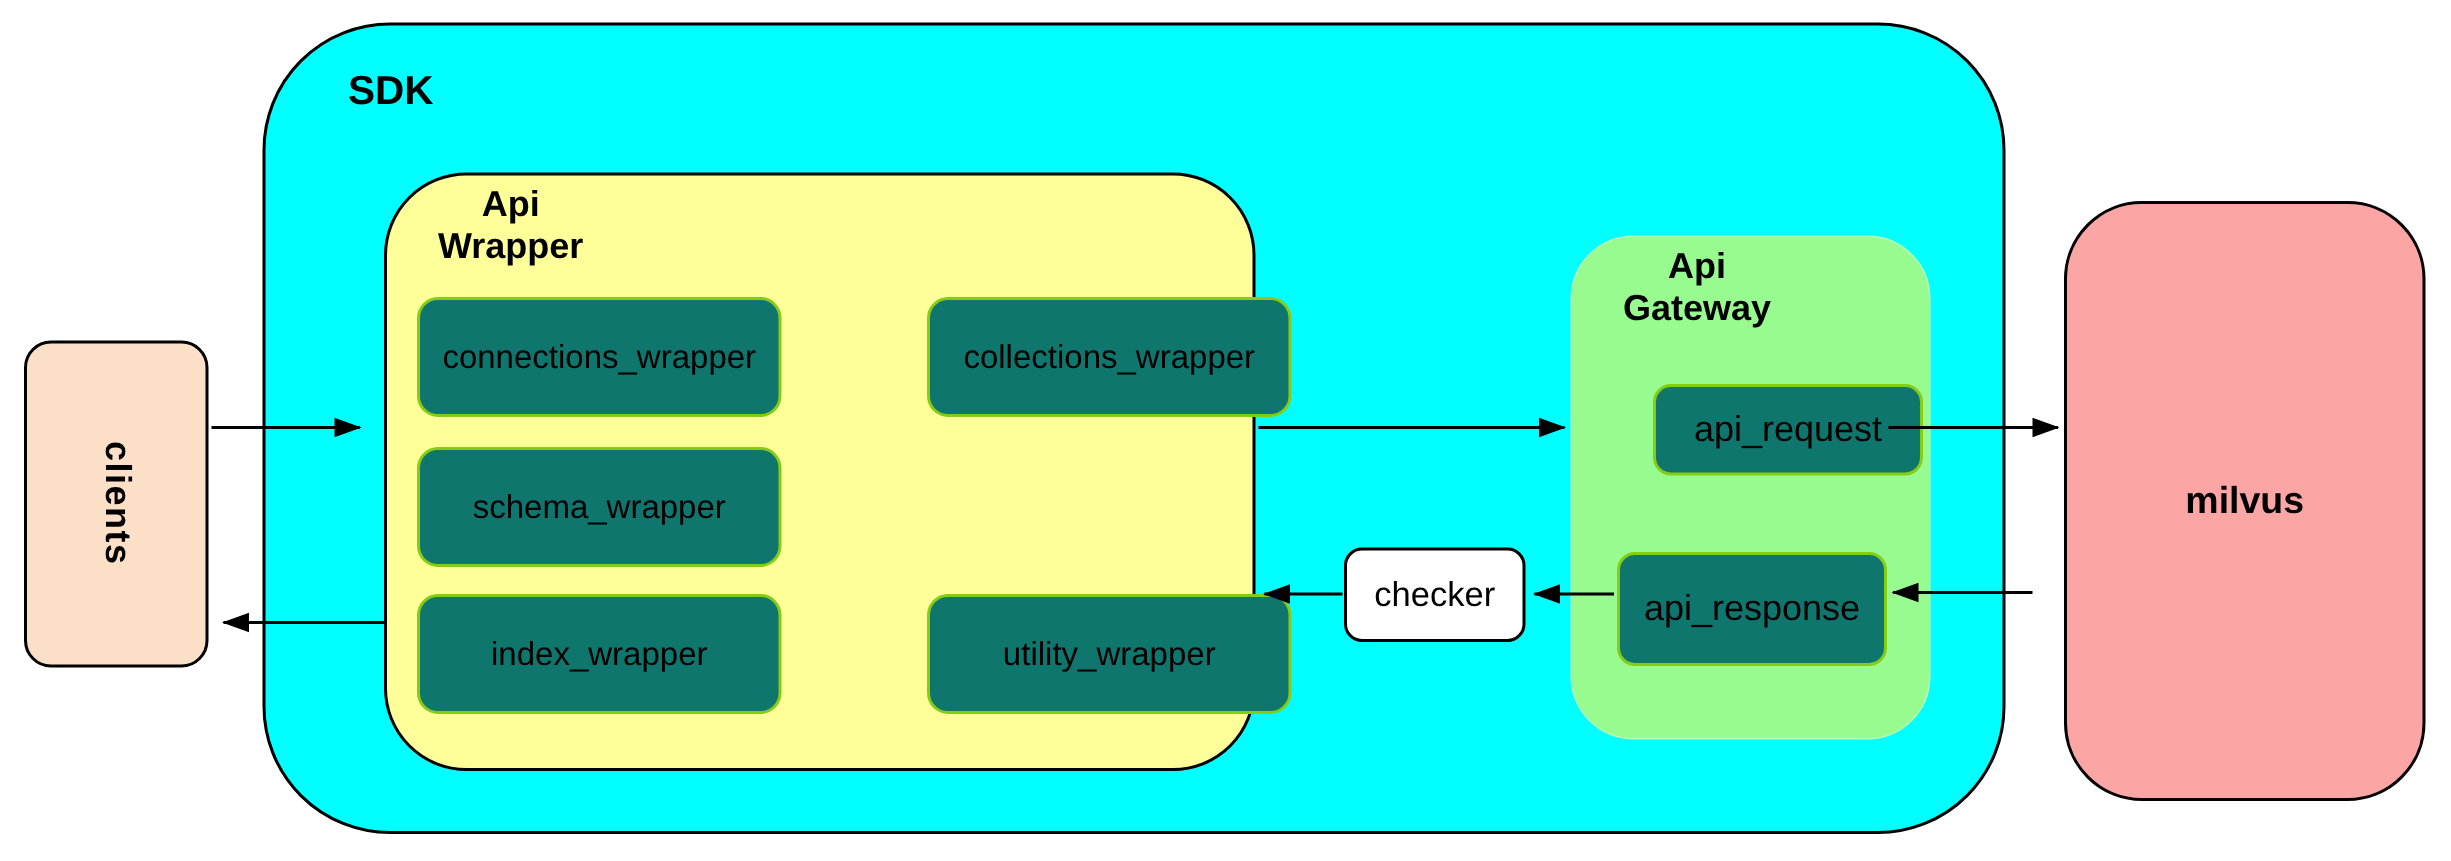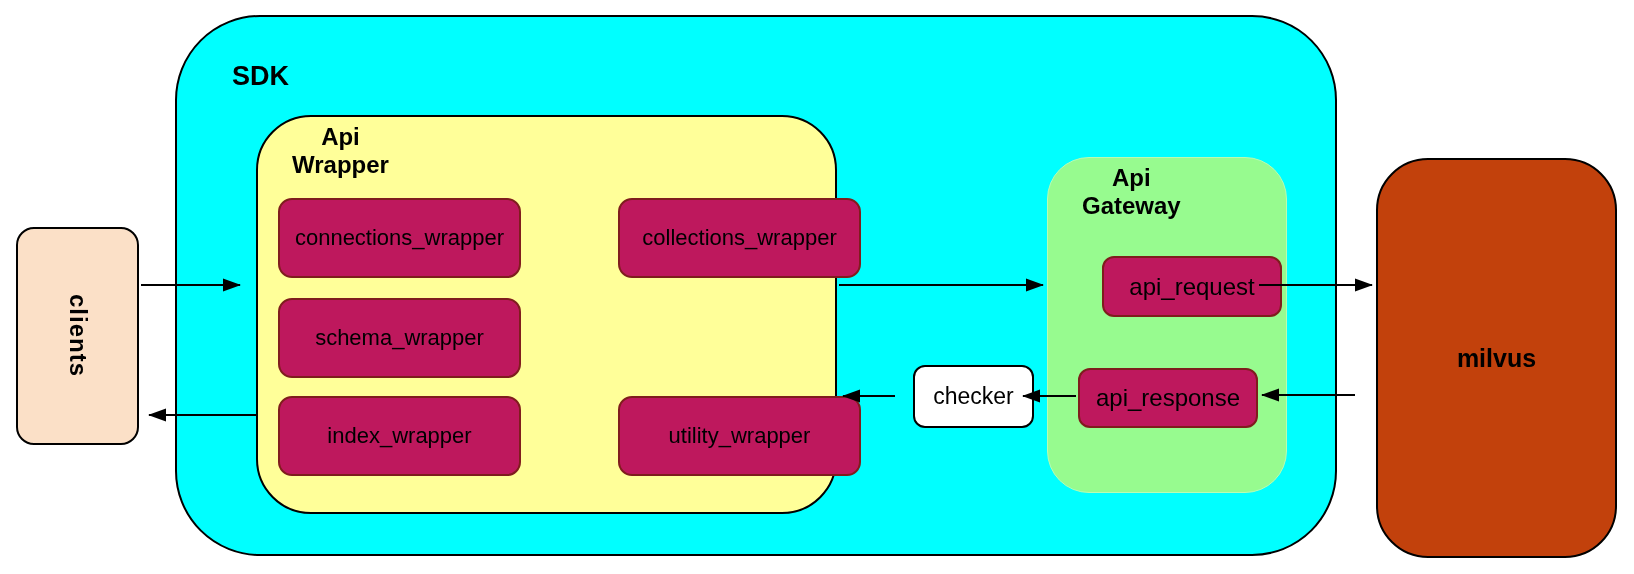--- a/index.html
+++ b/index.html
@@ -26,66 +26,65 @@
   .clients .vlabel {
     writing-mode: vertical-rl;
     font-weight: bold; font-size: 24px; letter-spacing: 1px;
   }
   
   .sdk {
     left: 175px; top: 15px; width: 1162px; height: 541px;
     border-radius: 85px; background: #00FFFF;
   }
   .sdk-label {
-    position: absolute; left: 55px; top: 44px;
+    position: absolute; left: 55px; top: 28px;
     font-weight: bold; font-size: 27px;
   }
   
   .api-wrapper {
     left: 256px; top: 115px; width: 581px; height: 399px;
     border-radius: 55px; background: #FFFF99;
   }
   .group-label {
     position: absolute; left: 14px; top: 6px;
     font-weight: bold; font-size: 24px; line-height: 28px;
     text-align: center; width: max-content; margin-left: 20px;
   }
   .group-label span { display: block; }
   .white-box {
     position: absolute; box-sizing: border-box;
-    background: #be185d; border: 2px solid #7f1d1d; border-radius: 14px;
+    background: #0f766e; border: 2px solid #84cc16; border-radius: 14px;
     display: flex; align-items: center; justify-content: center;
     font-size: 22px;
   }
   .wb-c1 { left: 20px;  width: 243px; }
   .wb-c2 { left: 316px; width: 243px; margin-left: 44px; }
   .wb-r1 { top: 81px;  height: 80px; }
   .wb-r2 { top: 181px; height: 80px; }
   .wb-r3 { top: 279px; height: 80px; }
   
   .checker {
     left: 896px; top: 365px; width: 121px; height: 63px;
     border-radius: 12px; background: #ffffff;
     display: flex; align-items: center; justify-content: center;
     font-size: 23px;
-    margin-left: 17px;
   }
   
   .api-gateway {
     left: 1047px; top: 157px; width: 240px; height: 336px;
     border-radius: 42px; background: #97FB8F;
     border: 1px solid #b9fcb2;
   }
   .gw-box { border-radius: 12px; font-size: 24px; left: 30px; width: 180px; }
   .gw-request  { top: 98px;  height: 61px; margin-left: 24px; }
-  .gw-response { top: 210px; height: 60px; }
+  .gw-response { top: 210px; height: 76px; }
   
   .milvus {
-    left: 1376px; top: 158px; width: 241px; height: 400px;
-    border-radius: 52px; background: #c2410c;
+    left: 1376px; top: 134px; width: 241px; height: 400px;
+    border-radius: 52px; background: #fca5a5;
     display: flex; align-items: center; justify-content: center;
     font-weight: bold; font-size: 25px;
   }
   
   .arrows {
     position: absolute; left: 0; top: 0;
     width: 1634px; height: 574px;
     pointer-events: none;
   }
   .arrows line { stroke: #000000; stroke-width: 2; }

